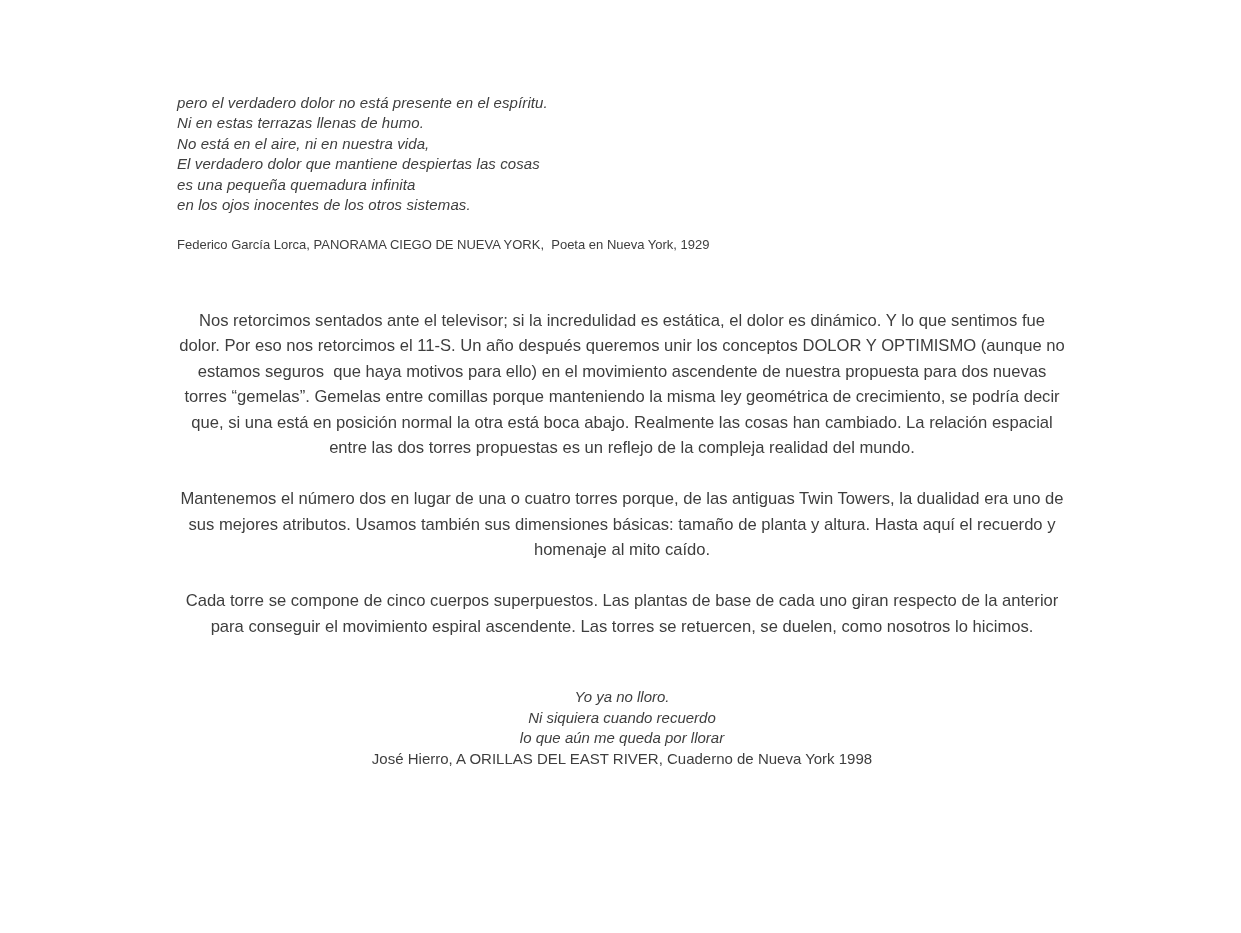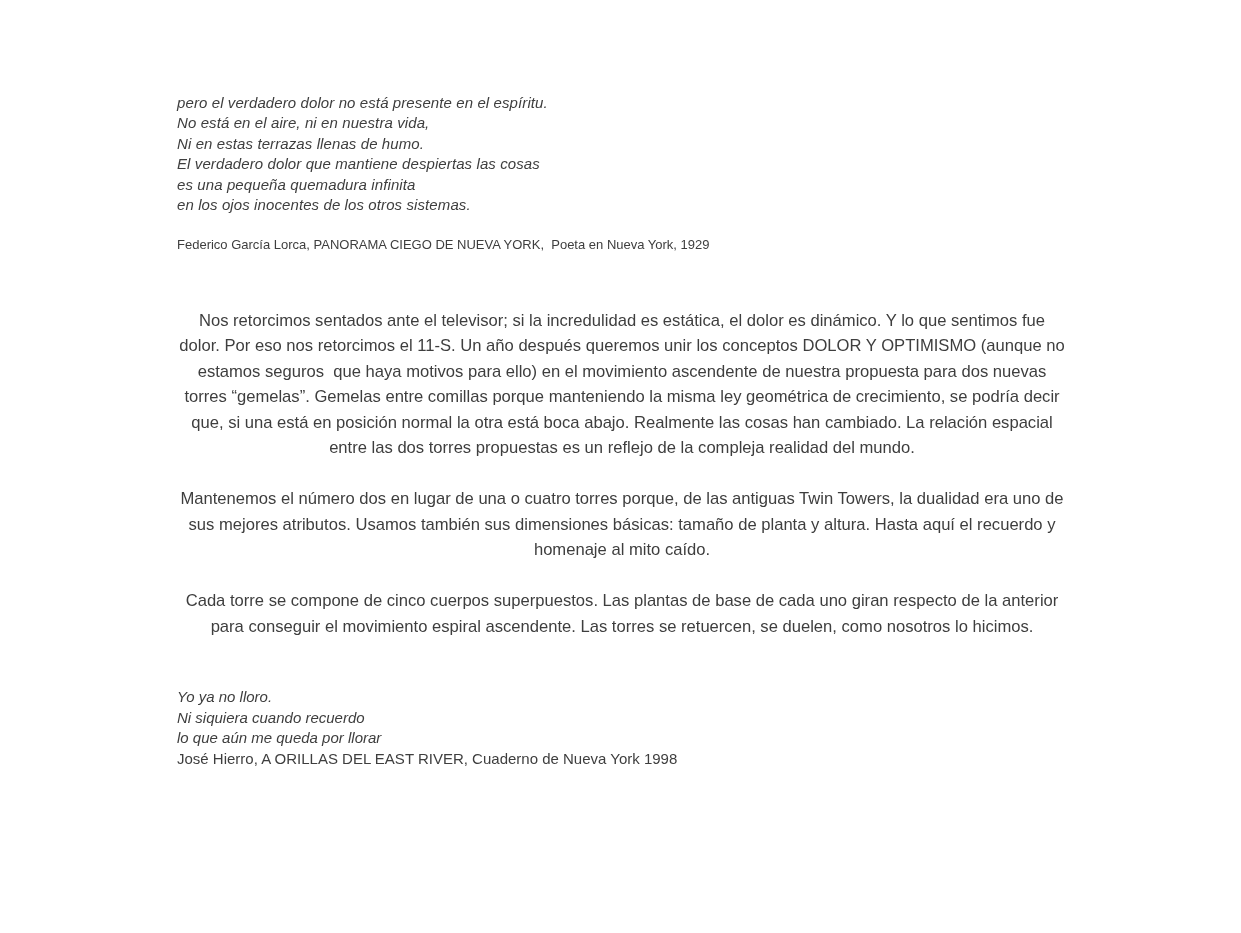--- a/index.html
+++ b/index.html
@@ -48,42 +48,42 @@
   .body-para {
     margin: 0 0 25.5px 0;
     white-space: pre-wrap;
   }
   .body-para:last-child {
     margin-bottom: 0;
   }
   
   .poem-bottom {
     margin-top: 48px;
-    text-align: left;
+    text-align: center;
     font-size: 15px;
     line-height: 20.4px;
   }
   .poem-bottom .poem-line {
     font-style: italic;
   }
   .attribution-bottom {
     display: block;
     font-style: normal;
     white-space: pre;
   }
 </style>
 </head>
 <body>
 
 <div class="content">
 
   <div class="poem-top">
     <span class="poem-line">pero el verdadero dolor no está presente en el espíritu.</span>
+    <span class="poem-line">Ni en estas terrazas llenas de humo.</span>
     <span class="poem-line">No está en el aire, ni en nuestra vida,</span>
-    <span class="poem-line">Ni en estas terrazas llenas de humo.</span>
     <span class="poem-line">El verdadero dolor que mantiene despiertas las cosas</span>
     <span class="poem-line">es una pequeña quemadura infinita</span>
     <span class="poem-line">en los ojos inocentes de los otros sistemas.</span>
   </div>
 
   <div class="attribution-top">Federico García Lorca, PANORAMA CIEGO DE NUEVA YORK,  Poeta en Nueva York, 1929</div>
 
   <div class="body-text">
     <p class="body-para">Nos retorcimos sentados ante el televisor; si la incredulidad es estática, el dolor es dinámico. Y lo que sentimos fue dolor. Por eso nos retorcimos el 11-S. Un año después queremos unir los conceptos DOLOR Y OPTIMISMO (aunque no estamos seguros  que haya motivos para ello) en el movimiento ascendente de nuestra propuesta para dos nuevas torres “gemelas”. Gemelas entre comillas porque manteniendo la misma ley geométrica de crecimiento, se podría decir que, si una está en posición normal la otra está boca abajo. Realmente las cosas han cambiado. La relación espacial entre las dos torres propuestas es un reflejo de la compleja realidad del mundo.</p>
     <p class="body-para">Mantenemos el número dos en lugar de una o cuatro torres porque, de las antiguas Twin Towers, la dualidad era uno de sus mejores atributos. Usamos también sus dimensiones básicas: tamaño de planta y altura. Hasta aquí el recuerdo y homenaje al mito caído.</p>

